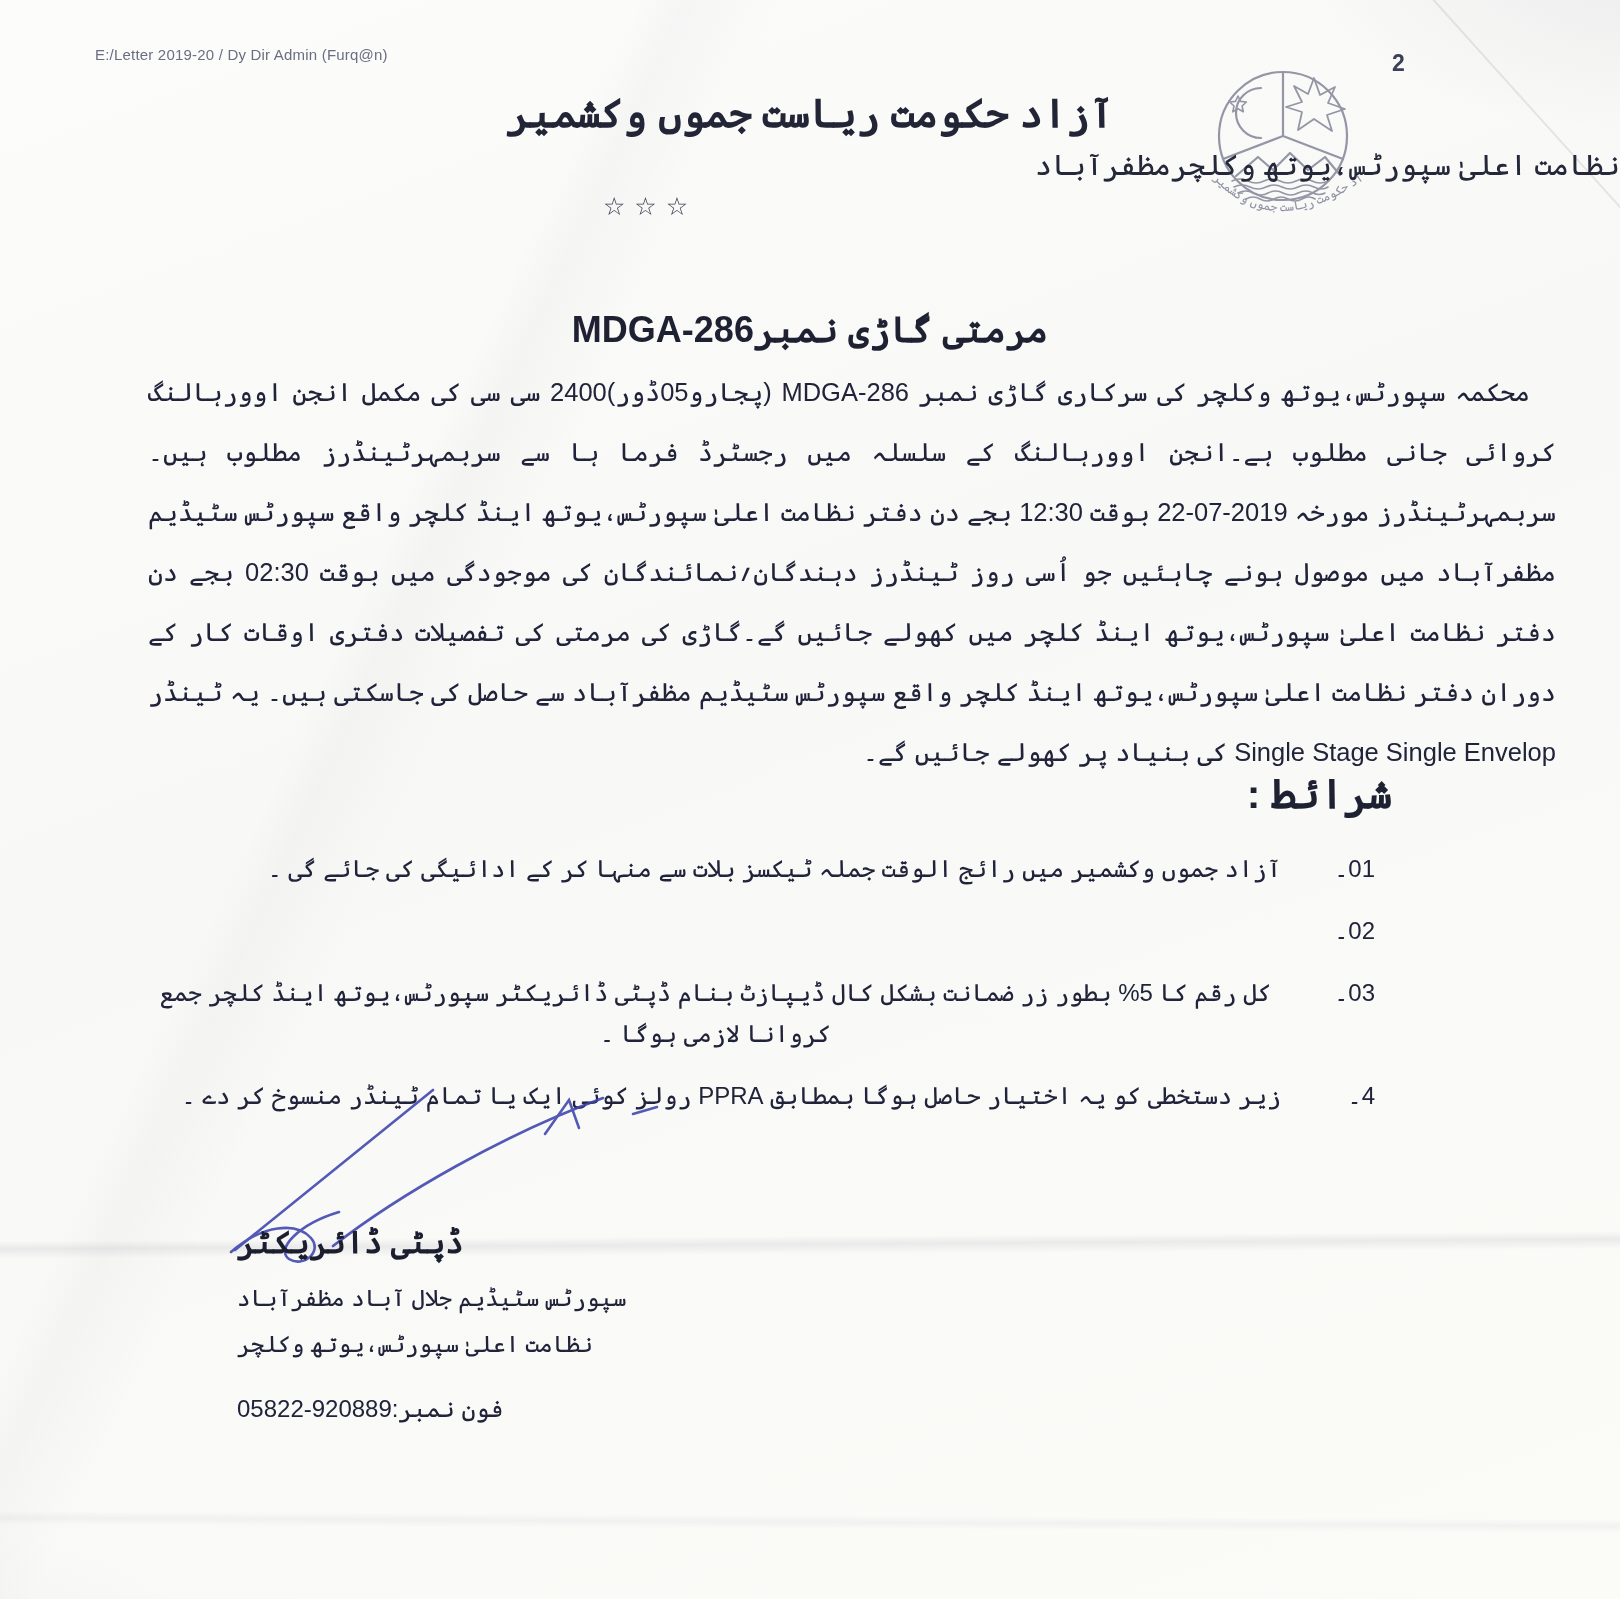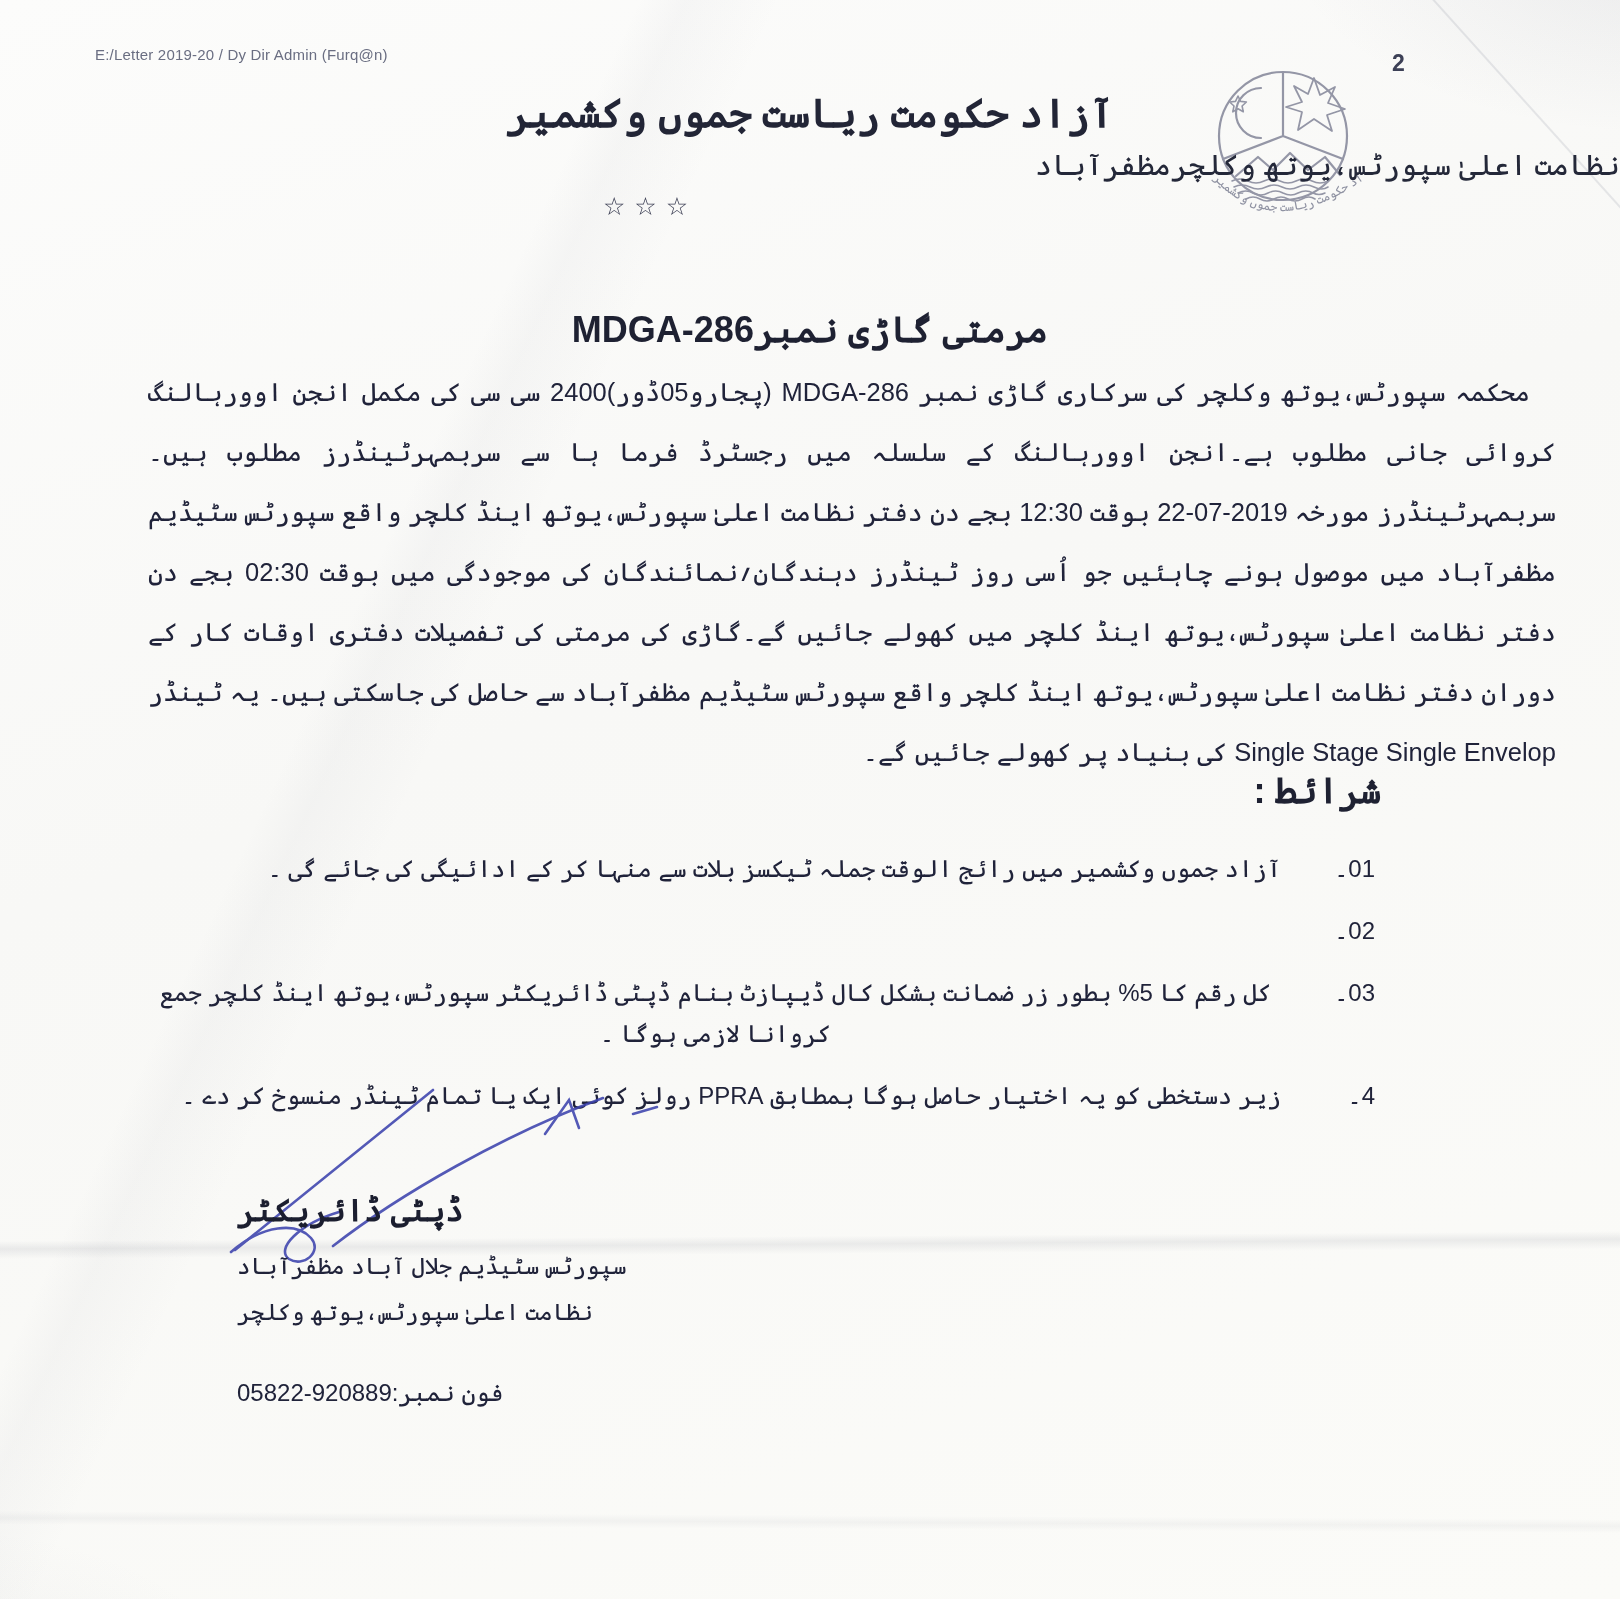--- a/index.html
+++ b/index.html
@@ -39,33 +39,33 @@
   .lh-sub{font-size:29px;margin-top:12px;color:#242839;text-align:right;}
   .lh-stars{margin-top:10px;font-size:25px;color:#3a3d52;letter-spacing:9px;transform:translateX(-160px);}
 
   .subject{position:absolute;left:0;top:286px;width:100%;text-align:center;direction:rtl;
     font-size:36px;font-weight:bold;color:#1e2132;margin-top:23px;}
   .ltr{direction:ltr;unicode-bidi:isolate;}
 
   .bodyp{position:absolute;right:64px;left:148px;top:362px;margin:0;
     direction:rtl;text-align:justify;font-size:25.5px;line-height:60px;color:#20233a;text-indent:26px;}
 
-  .cond-head{position:absolute;right:239px;top:770px;direction:rtl;
-    font-size:36px;font-weight:bold;color:#1e2132;}
+  .cond-head{position:absolute;right:228px;top:770px;direction:rtl;
+    font-size:41px;font-weight:bold;color:#1e2132;}
   .cond-list{position:absolute;right:245px;left:150px;top:848px;direction:rtl;}
   .cond-item{display:flex;direction:rtl;align-items:flex-start;margin-bottom:21px;
     font-size:24px;line-height:41px;color:#20233a;}
   .cond-num{flex:0 0 auto;width:54px;}
   .cond-text{margin-right:40px;text-align:center;}
 
   .sigsvg{position:absolute;left:205px;top:1072px;width:480px;height:205px;pointer-events:none;}
   .sig{position:absolute;left:237px;top:1192px;direction:rtl;text-align:left;}
-  .sig-title{font-size:31px;font-weight:bold;color:#1b1e2f;margin-bottom:14px;}
+  .sig-title{font-size:31px;font-weight:bold;color:#1b1e2f;margin-bottom:14px;margin-top:32px;}
   .sig-line{font-size:23px;line-height:46px;color:#20233a;}
-  .sig-phone{font-size:24px;color:#20233a;margin-top:44px;}
+  .sig-phone{font-size:24px;color:#20233a;margin-top:28px;}
 </style>
 </head>
 <body>
 
 <div class="paper">
 
   <div class="fold-line-tr"></div>
   <div class="crease-h"></div>
   <div class="crease-b"></div>
 

